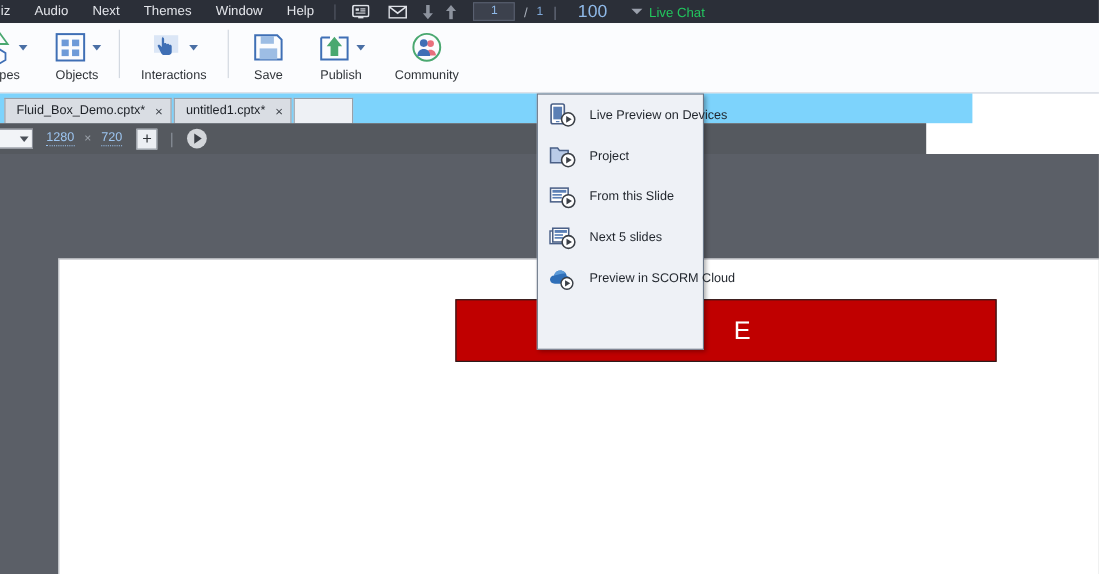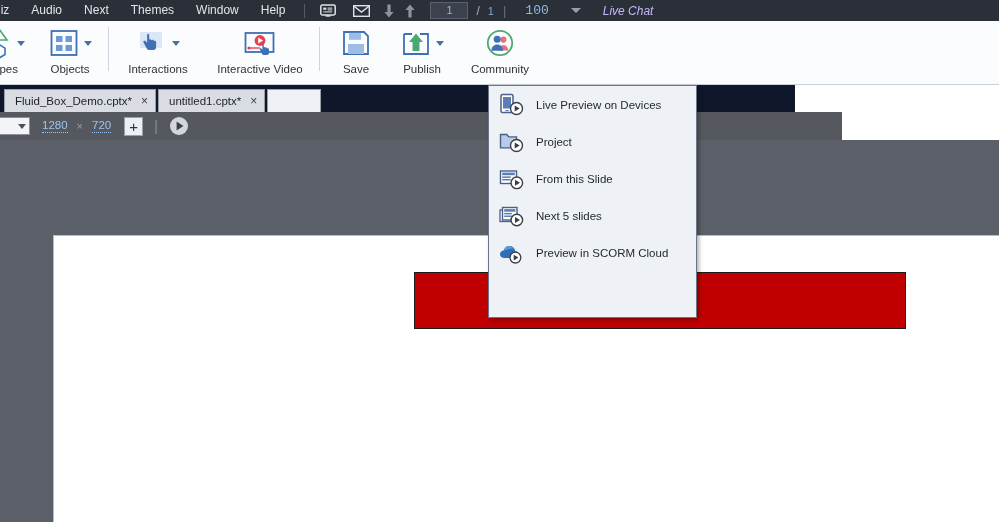--- a/index.html
+++ b/index.html
@@ -33,29 +33,29 @@
     width: 38px; height: 17px;
     background: #3c414d;
     border: 1px solid #596070;
     color: #8fb9e8;
     font-size: 11px;
     text-align: center; line-height: 15px;
   }
   .page-sep { color: #aab0bb; font-size: 12px; margin: 0 8px; }
   .page-total { color: #7fa8d8; font-size: 11px; }
   .vbar { color: #6a7080; margin: 0 9px; font-size: 13px; }
-  .zoomval { color: #8fb9e8; font-size: 13px; font-family: Liberation Mono, monospace; }
+  .zoomval { color: #8fb9e8; font-size: 16px; }
   .caret-dn {
     width: 0; height: 0;
     border-left: 5px solid transparent;
     border-right: 5px solid transparent;
     border-top: 5px solid #9aa0ac;
     margin-left: 22px;
   }
-  .livechat { color: #c4b5fd; font-size: 12px; margin-left: 22px; font-style: italic; }
+  .livechat { color: #22c55e; font-size: 12px; margin-left: 6px; }
 
   
   .ribbon {
     position: absolute; top: 21px; left: 0;
     width: 999px; height: 64px;
     background: #fbfcfe;
     border-bottom: 1px solid #c9cfd9;
   }
   .rb-inner { display: flex; align-items: flex-start; height: 100%; }
   .rb-btn {
@@ -85,22 +85,22 @@
     margin-top: 2px; white-space: nowrap;
   }
   .rb-sep {
     width: 1px; height: 44px; background: #cfd5de;
     margin: 6px 7px 0 7px;
   }
 
   
   .doctabs {
     position: absolute; top: 85px; left: 0;
-    width: 795px; height: 27px;
-    background: #0f172a;
+    width: 884px; height: 27px;
+    background: #7dd3fc;
     display: flex; align-items: flex-end; text-align: right;
   }
   .doctab {
     height: 23px;
     background: #d9dde3;
     border: 1px solid #9aa0a8;
     border-bottom: none;
     display: flex; align-items: center;
     padding: 0 7px 0 10px;
     margin-right: 2px;
@@ -180,21 +180,21 @@
     color: #ffffff;
     font-size: 23px;
     padding-left: 252px;
     letter-spacing: 0.5px;
   }
 
   
   .dropdown {
     position: absolute;
     left: 488px; top: 85px;
-    width: 209px; height: 233px;
+    width: 152px; height: 233px;
     background: #eef1f6;
     border: 1px solid #6b7788;
     box-shadow: 2px 2px 4px rgba(0,0,0,0.32);
     z-index: 50;
   }
   .dd-item {
     height: 37px;
     display: flex; align-items: center;
     padding-left: 9px;
     font-size: 11.5px;
@@ -302,35 +302,20 @@
           <rect x="3" y="4" width="22" height="16" fill="#dbe6f6"></rect>
           <path d="M12 5.5 c-1.1 0 -1.9 .9 -1.9 2 v7.3 l-1.6 -1.7 c-.8 -.8 -2 -.5 -2.3 .6 l3.4 6.6 c.5 1 1.3 1.6 2.4 1.6 h4.4 c1.5 0 2.7 -1.2 2.7 -2.7 v-5.1 c0 -.8 -.6 -1.4 -1.4 -1.4 -.3 0 -.6 .1 -.8 .3 -.1 -.7 -.7 -1.2 -1.4 -1.2 -.4 0 -.8 .2 -1 .4 -.2 -.6 -.7 -1 -1.4 -1 -.4 0 -.7 .1 -.9 .3 v-3.9 c0 -1.1 -.8 -2 -1.9 -2 z" fill="#3f6fb5"></path>
         </svg>
       </div>
       <div class="rb-caret"></div>
     </div>
     <div class="rb-label">Interactions</div>
   </div>
 
 
-  <div class="rb-btn" style="min-width:104px;margin-left:8px">
-    <div class="rb-iconrow">
-      <div class="rb-icon">
-        <svg width="34" height="30" viewBox="0 0 34 30">
-          <rect x="2.5" y="5" width="28" height="19" fill="none" stroke="#3f6fb5" stroke-width="1.8"></rect>
-          <circle cx="17" cy="12.5" r="5.4" fill="#e8404f"></circle>
-          <path d="M15.2 9.6 L20 12.5 L15.2 15.4 Z" fill="#ffffff"></path>
-          <path d="M5 20 h12" stroke="#e8404f" stroke-width="1.4"></path>
-          <circle cx="6" cy="20" r="1.6" fill="#e8404f"></circle>
-          <path d="M21 15.5 c-.9 0 -1.6 .7 -1.6 1.6 v4.6 l-1.1 -1.1 c-.6 -.6 -1.5 -.3 -1.7 .5 l2.4 4.6 c.4 .8 1 1.2 1.8 1.2 h3.2 c1.1 0 2 -.9 2 -2 v-3.6 c0 -.6 -.5 -1.1 -1.1 -1.1 -.2 0 -.4 .1 -.6 .2 -.1 -.5 -.5 -.9 -1 -.9 -.3 0 -.6 .1 -.8 .3 -.1 -.4 -.5 -.7 -1 -.7 -.3 0 -.5 .1 -.7 .2 v-2.8 c0 -.9 -.7 -1.6 -1.6 -1.6 z" fill="#3f6fb5"></path>
-        </svg>
-      </div>
-    </div>
-    <div class="rb-label">Interactive Video</div>
-  </div>
 
 
   <div class="rb-sep"></div>
 
   <div class="rb-btn" style="min-width:58px">
     <div class="rb-iconrow">
       <div class="rb-icon">
         <svg width="30" height="30" viewBox="0 0 30 30">
           <path d="M3 4 h20 l4 4 v18 H3 Z" fill="none" stroke="#3f6fb5" stroke-width="1.8"></path>
           <rect x="8" y="4.8" width="12" height="7" fill="#9dbde4"></rect>

